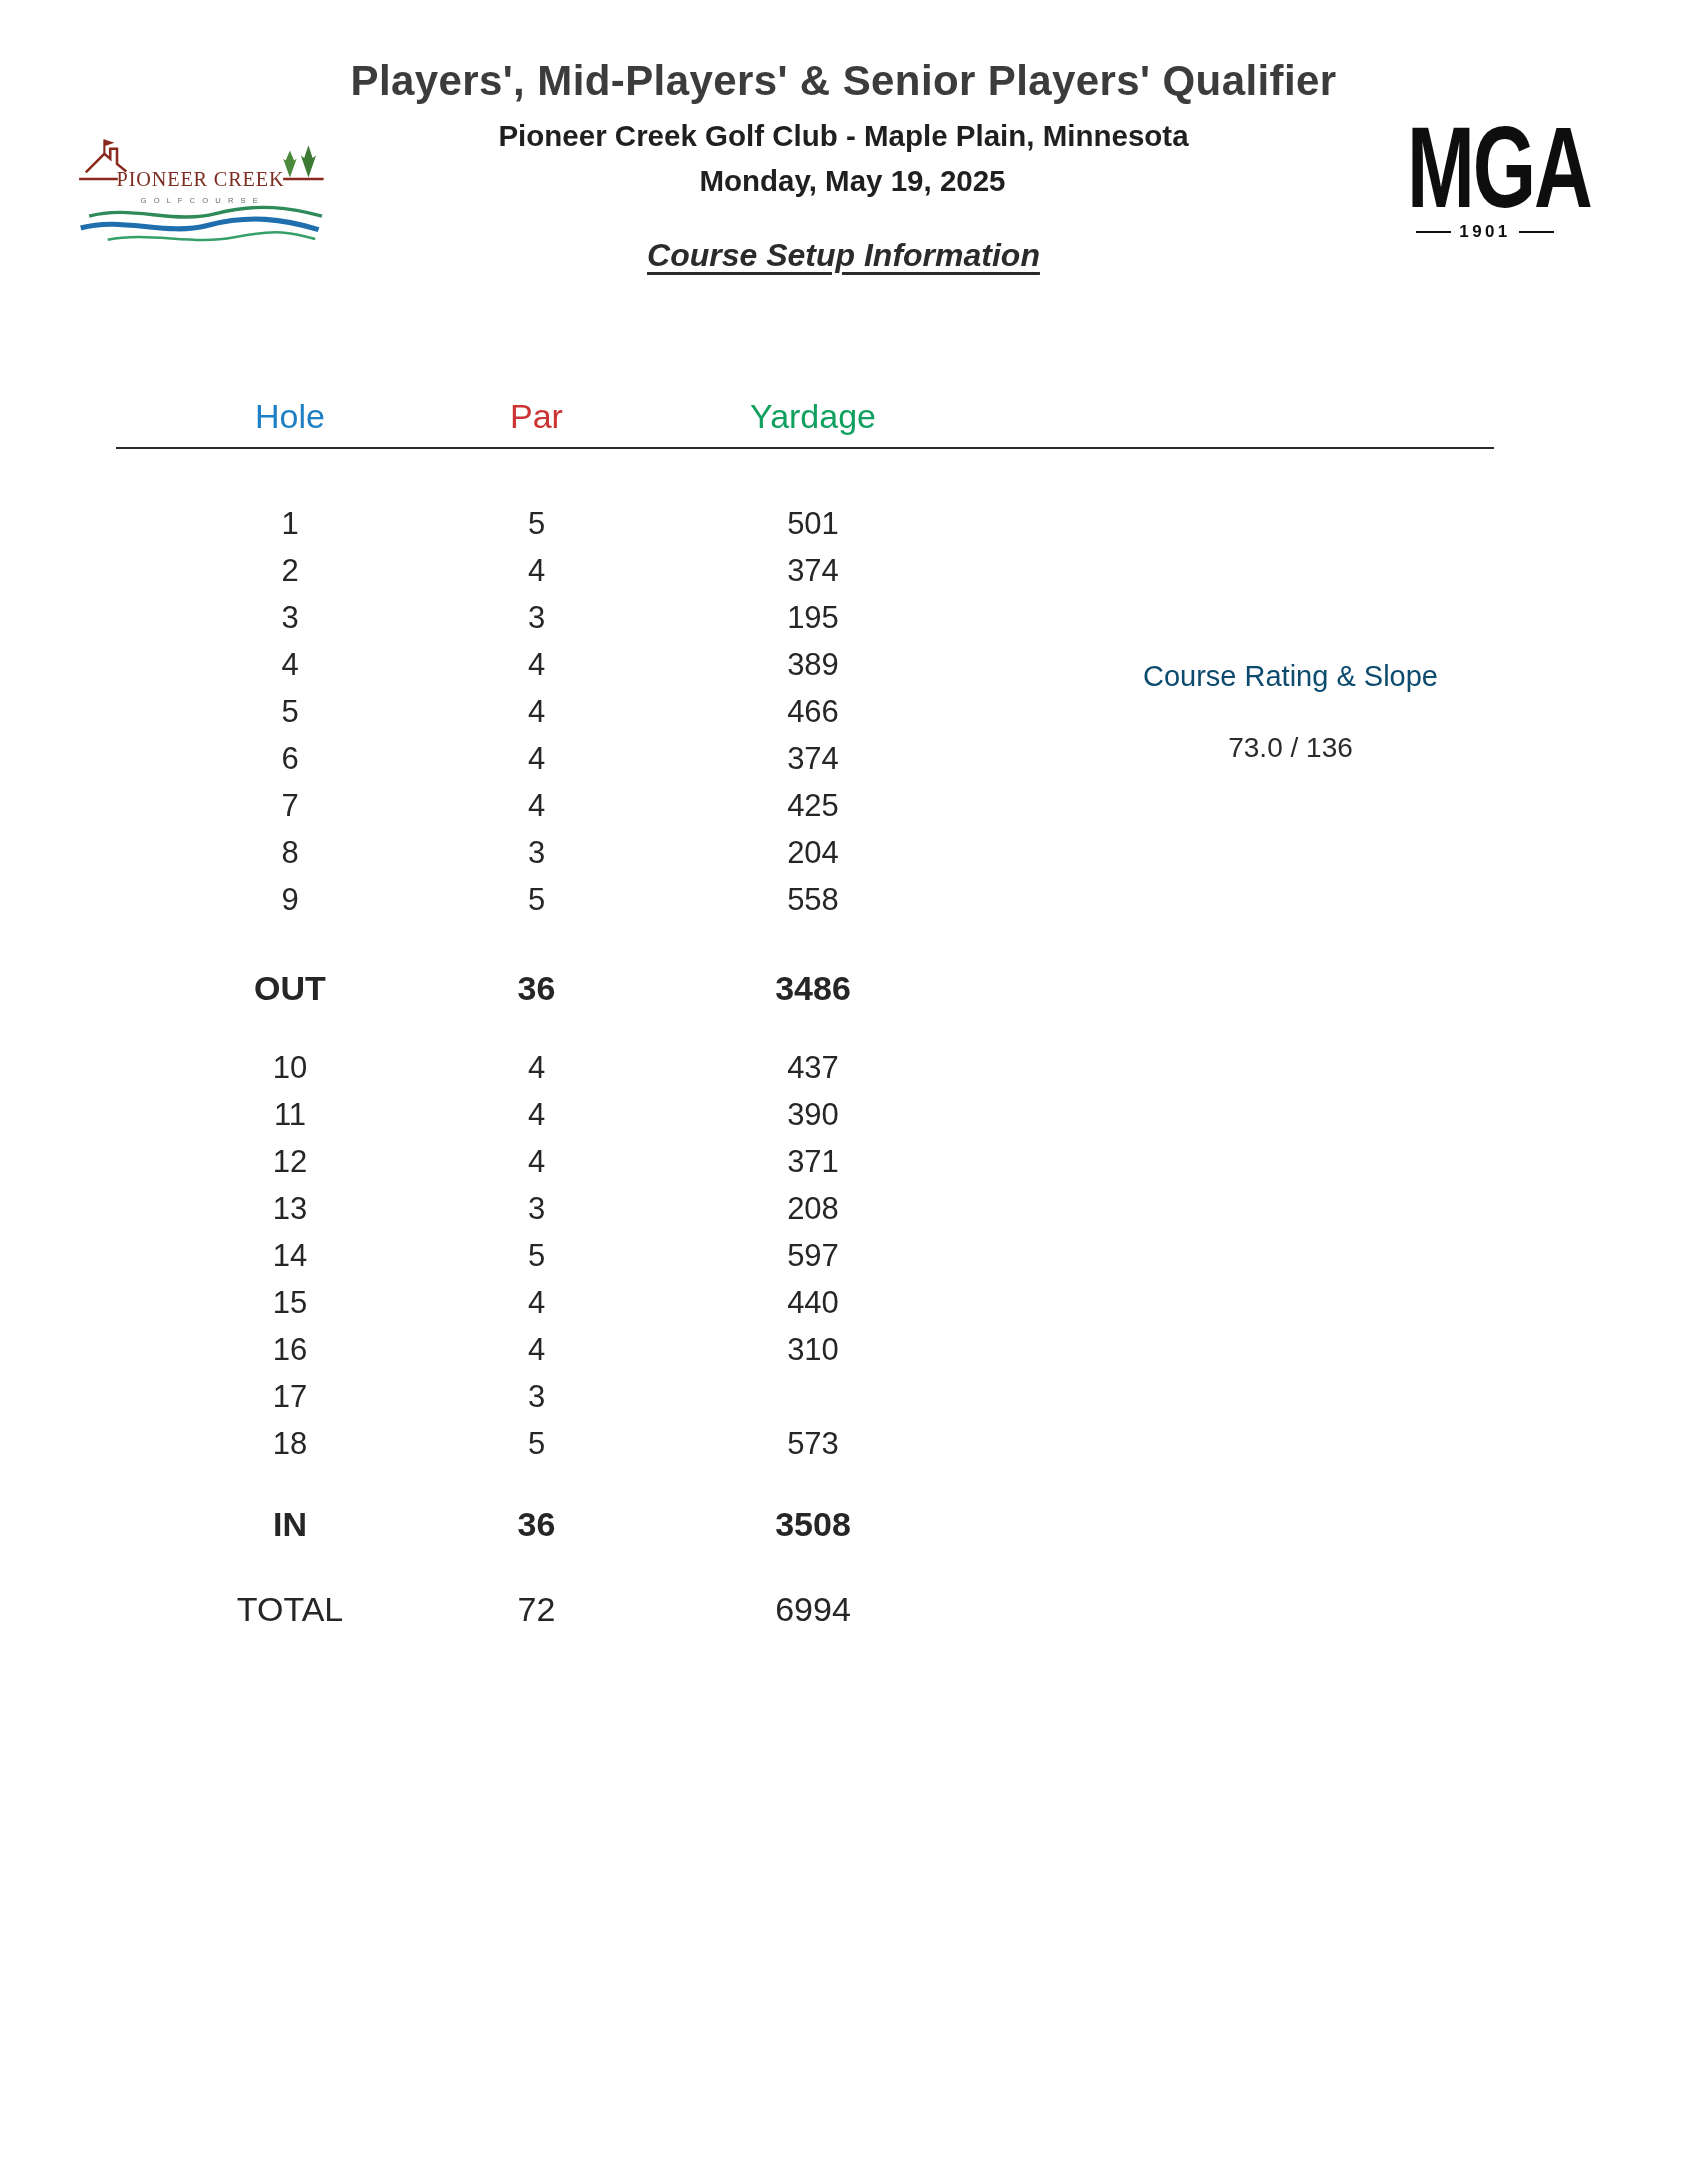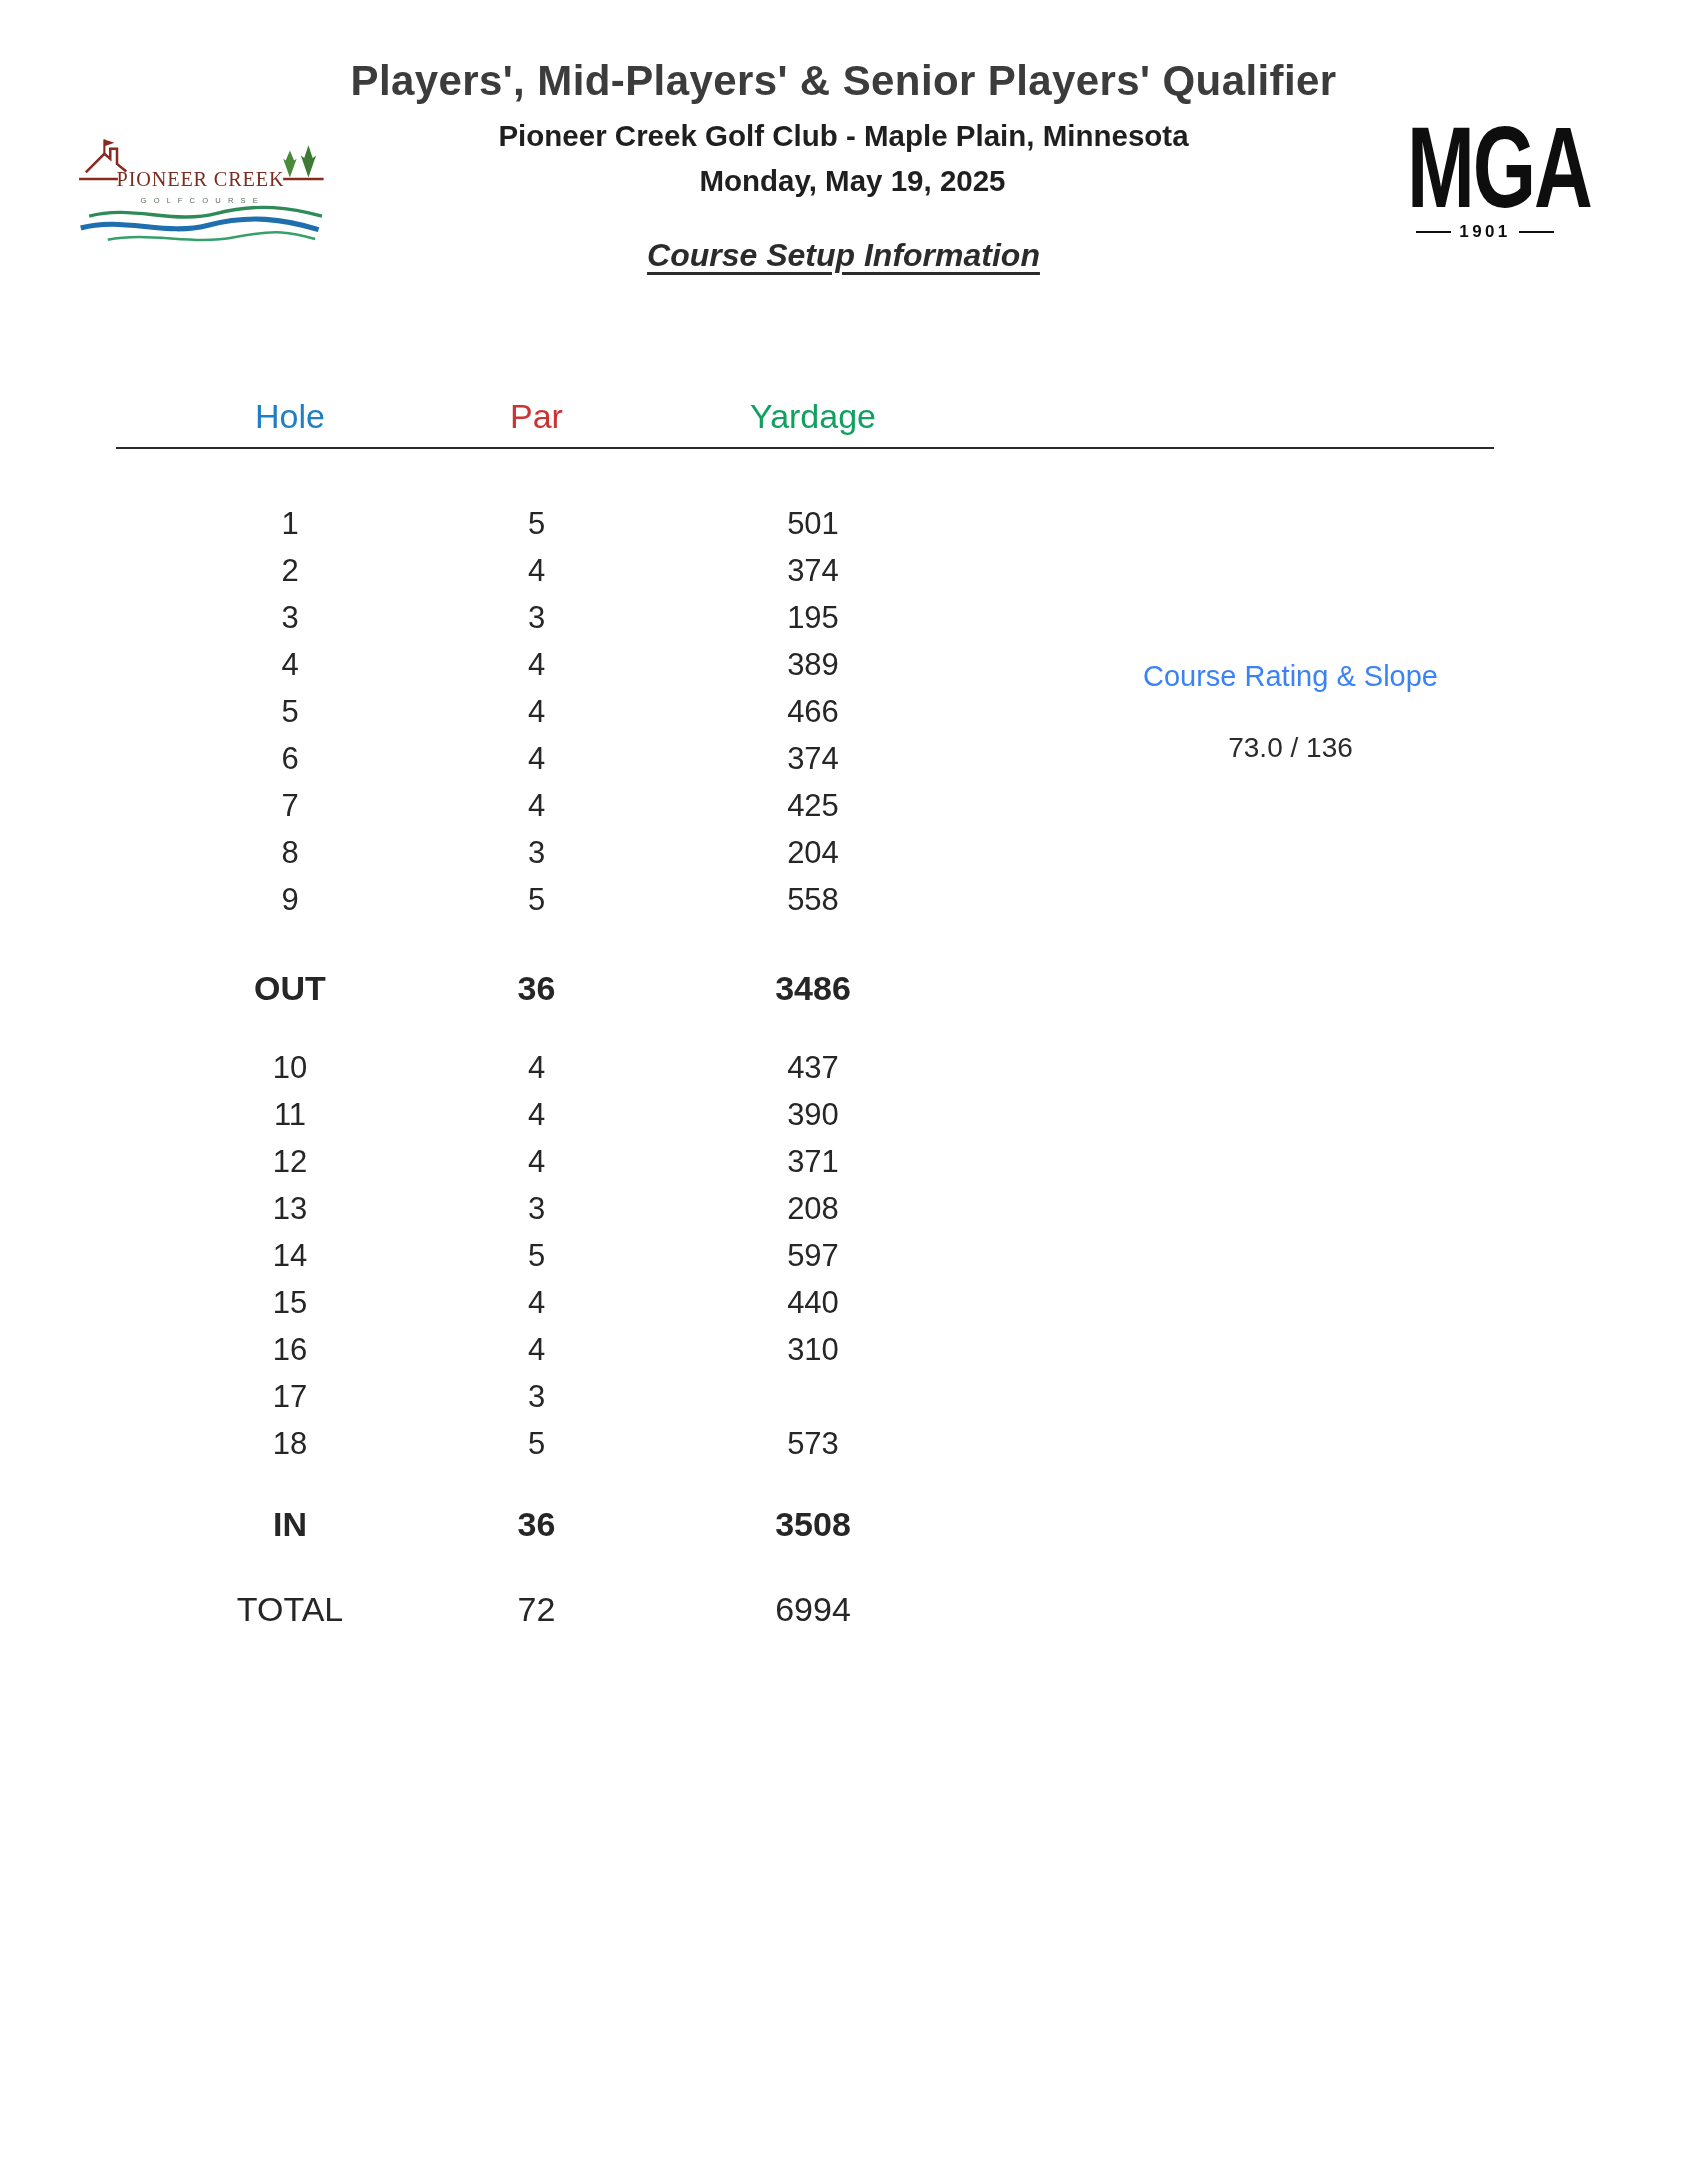--- a/index.html
+++ b/index.html
@@ -46,21 +46,21 @@
   .sumrow { height: 51px; line-height: 51px; font-size: 34px; }
   .out-row   { margin-top: 40px; font-weight: bold; }
   .back-rows { margin-top: 30px; }
   .in-row    { margin-top: 32px; font-weight: 700; }
   .total-row { margin-top: 34px; }
 
   
   .teeinfo { position: absolute; left: 995px; top: 626px; width: 591px; text-align: center; }
   .tee-name { font-size: 35px; color: #2b2b2b; }
   .tee-name .bold { font-weight: 700; }
-  .tee-rating-label { margin-top: 34px; font-size: 29px; color: #3b82f6; }
+  .tee-rating-label { margin-top: 34px; font-size: 29px; color: #0c4a6e; }
   .tee-rating-value { margin-top: 39px; font-size: 28px; color: #2b2b2b; }
 </style>
 </head>
 <body>
 
 <div class="page">
 
   <svg class="pc-logo" viewBox="0 0 300 137">
     <line x1="6" y1="52" x2="52" y2="52" stroke="#8a2a1f" stroke-width="3"></line>
     <line x1="248" y1="52" x2="296" y2="52" stroke="#8a2a1f" stroke-width="3"></line>

